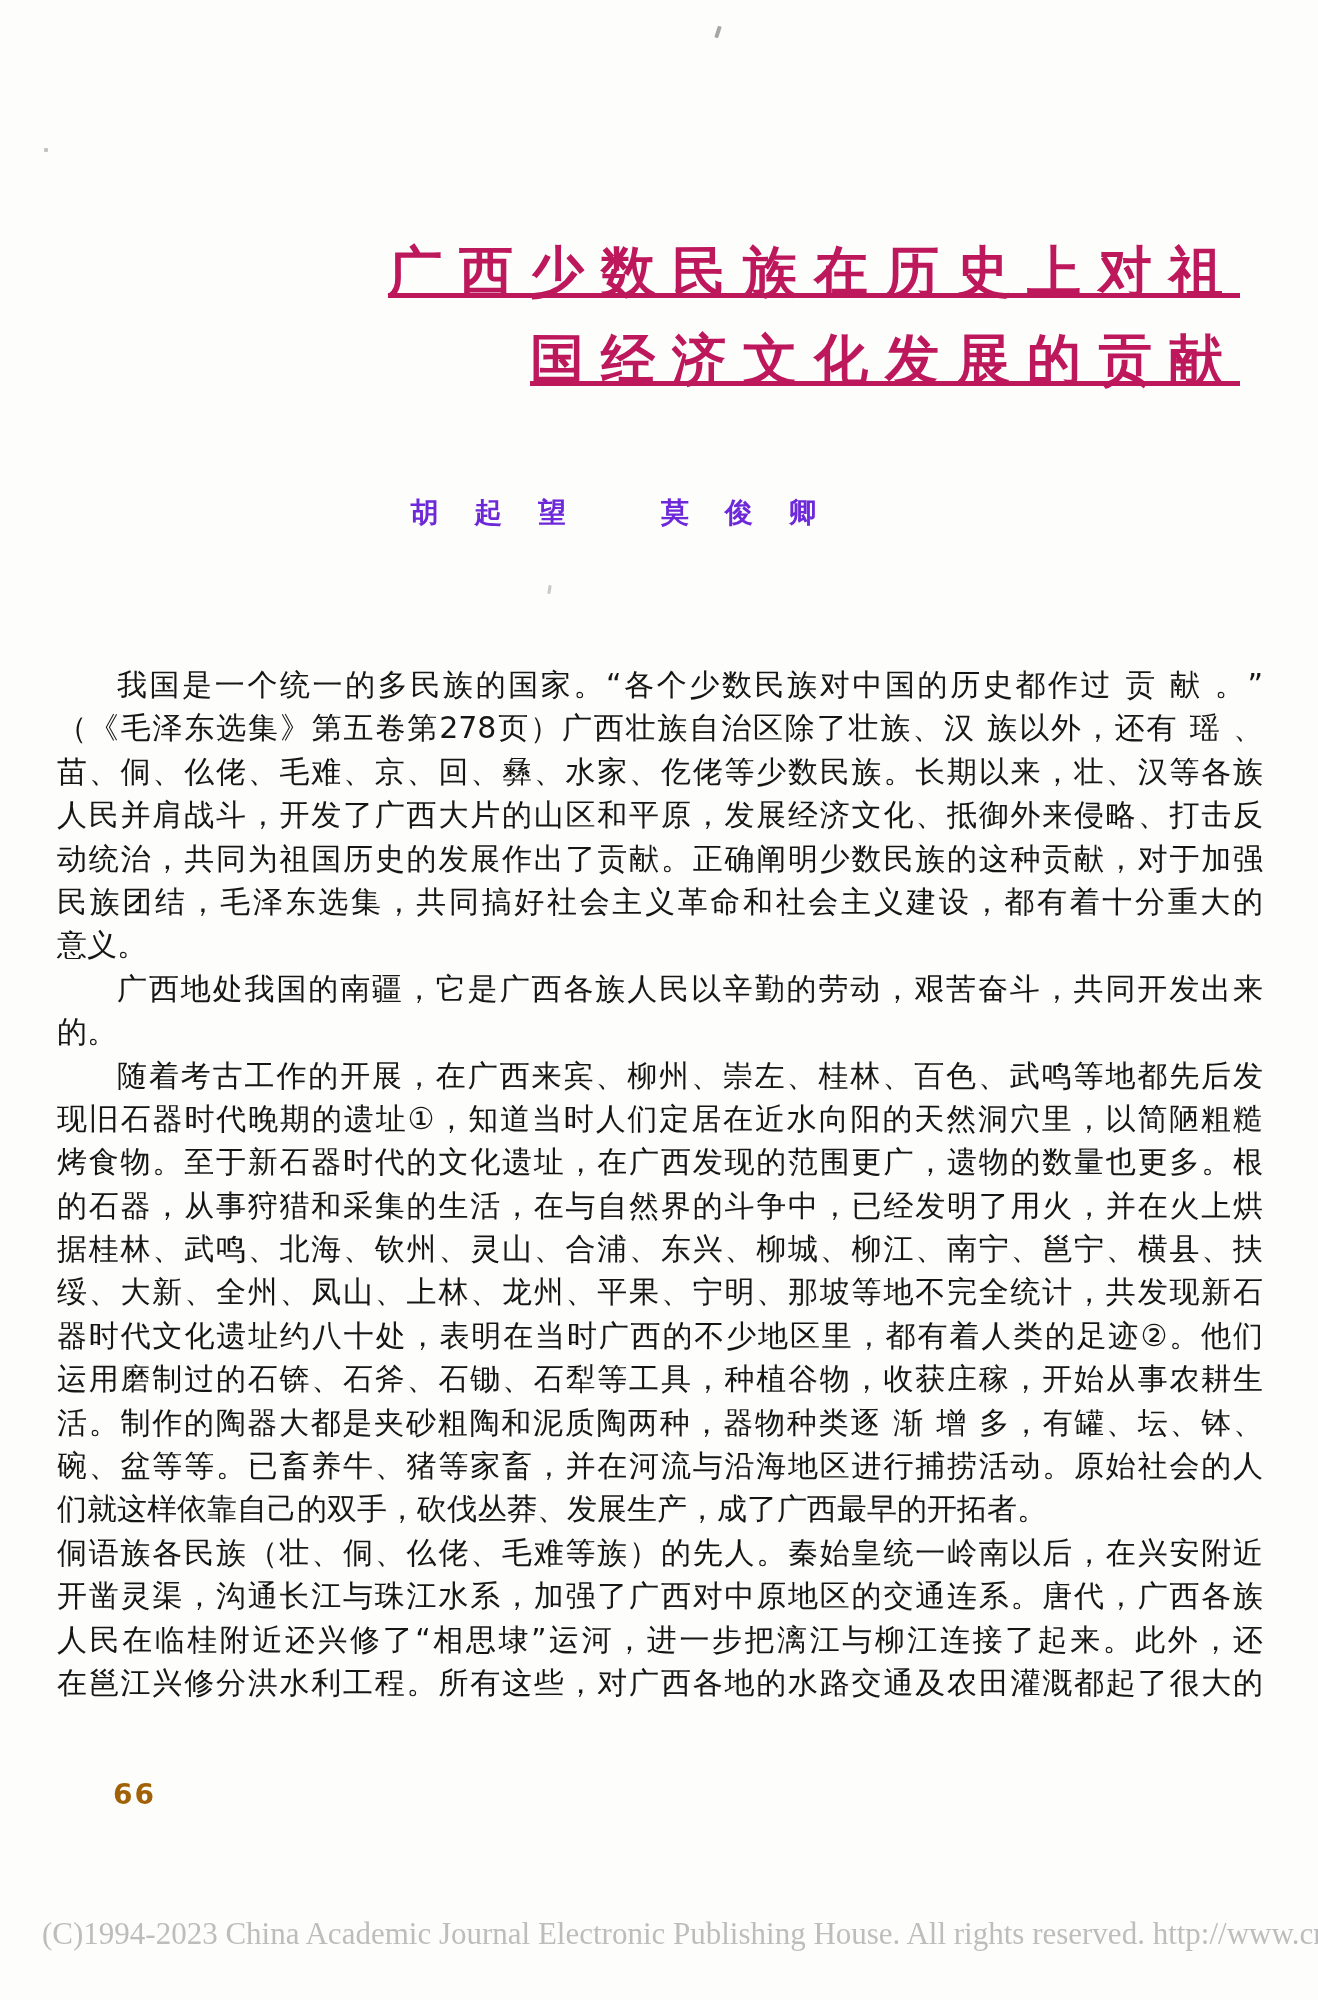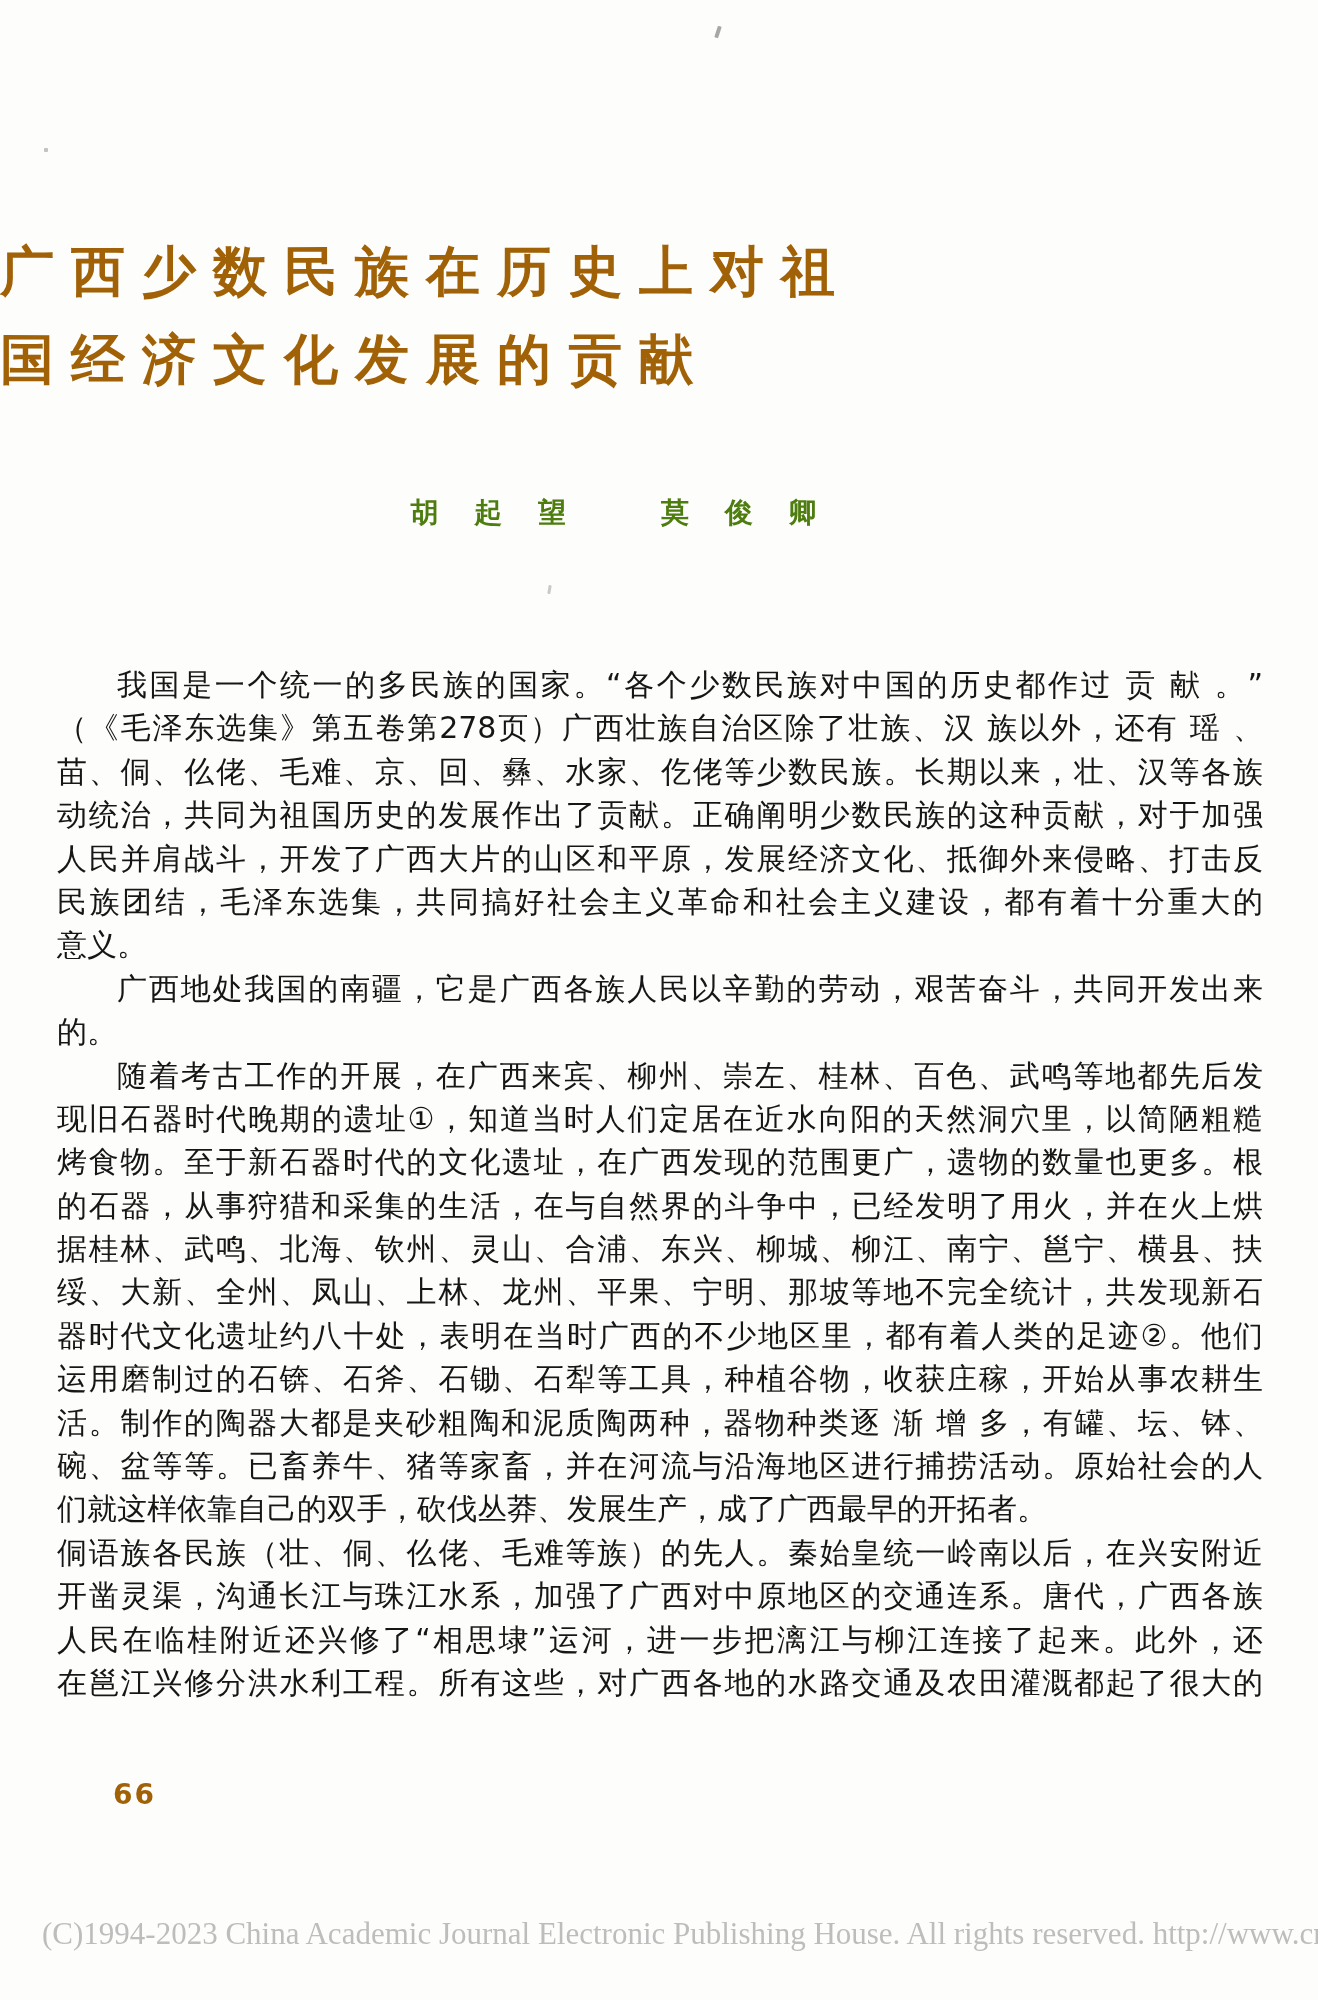--- a/index.html
+++ b/index.html
@@ -10,37 +10,38 @@
     overflow: hidden;
     font-family: "DejaVu Sans", sans-serif;
     color: #1b1b1b;
   }
   .page { position: absolute; inset: 0; }
 
   .title-block {
     position: absolute;
     top: 228px; left: 0;
     width: 1240px;
-    text-align: left;
+    text-align: right;
     font-size: 54px;
     font-weight: bold;
-    color: #a16207;
+    color: #be185d;
     letter-spacing: 17px;
     line-height: 88px;
+    text-decoration: underline;
   }
 
   .authors {
     position: absolute;
     top: 494px; left: 0;
     width: 1240px;
     text-align: center;
     font-size: 28px;
     font-weight: bold;
     letter-spacing: 13px;
-    color: #4d7c0f;
+    color: #6d28d9;
   }
 
   .body-text {
     position: absolute;
     top: 663px; left: 57px;
     width: 1206px;
     font-size: 30px;
     line-height: 43.4px;
     color: #161616;
   }
@@ -94,22 +95,22 @@
     <div>广西少数民族在历史上对祖</div>
     <div>国经济文化发展的贡献</div>
   </div>
 
   <div class="authors">胡 起 望　　莫 俊 卿</div>
 
   <div class="body-text" id="body-text">
       <div class="line indent">我国是一个统一的多民族的国家。“各个少数民族对中国的历史都作过 贡 献 。”</div>
       <div class="line">（《毛泽东选集》第五卷第278页）广西壮族自治区除了壮族、汉 族以外，还有 瑶 、</div>
       <div class="line">苗、侗、仫佬、毛难、京、回、彝、水家、仡佬等少数民族。长期以来，壮、汉等各族</div>
+      <div class="line">人民并肩战斗，开发了广西大片的山区和平原，发展经济文化、抵御外来侵略、打击反</div>
       <div class="line">动统治，共同为祖国历史的发展作出了贡献。正确阐明少数民族的这种贡献，对于加强</div>
-      <div class="line">人民并肩战斗，开发了广西大片的山区和平原，发展经济文化、抵御外来侵略、打击反</div>
       <div class="line">民族团结，毛泽东选集，共同搞好社会主义革命和社会主义建设，都有着十分重大的</div>
       <div class="line last">意义。</div>
       <div class="line indent">广西地处我国的南疆，它是广西各族人民以辛勤的劳动，艰苦奋斗，共同开发出来</div>
       <div class="line last">的。</div>
       <div class="line indent">随着考古工作的开展，在广西来宾、柳州、崇左、桂林、百色、武鸣等地都先后发</div>
       <div class="line">现旧石器时代晚期的遗址①，知道当时人们定居在近水向阳的天然洞穴里，以简陋粗糙</div>
       <div class="line">烤食物。至于新石器时代的文化遗址，在广西发现的范围更广，遗物的数量也更多。根</div>
       <div class="line">的石器，从事狩猎和采集的生活，在与自然界的斗争中，已经发明了用火，并在火上烘</div>
       <div class="line">据桂林、武鸣、北海、钦州、灵山、合浦、东兴、柳城、柳江、南宁、邕宁、横县、扶</div>
       <div class="line">绥、大新、全州、凤山、上林、龙州、平果、宁明、那坡等地不完全统计，共发现新石</div>

